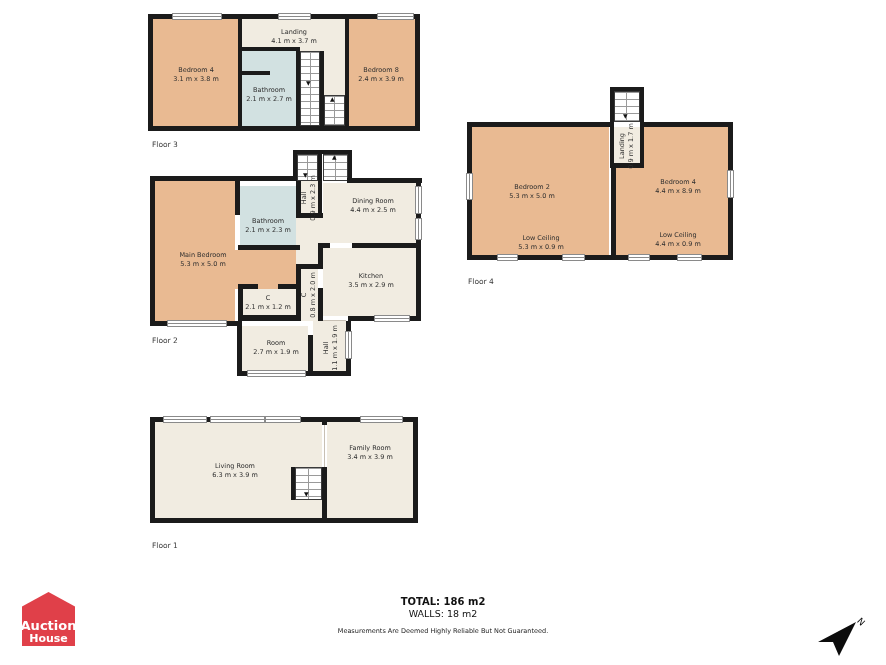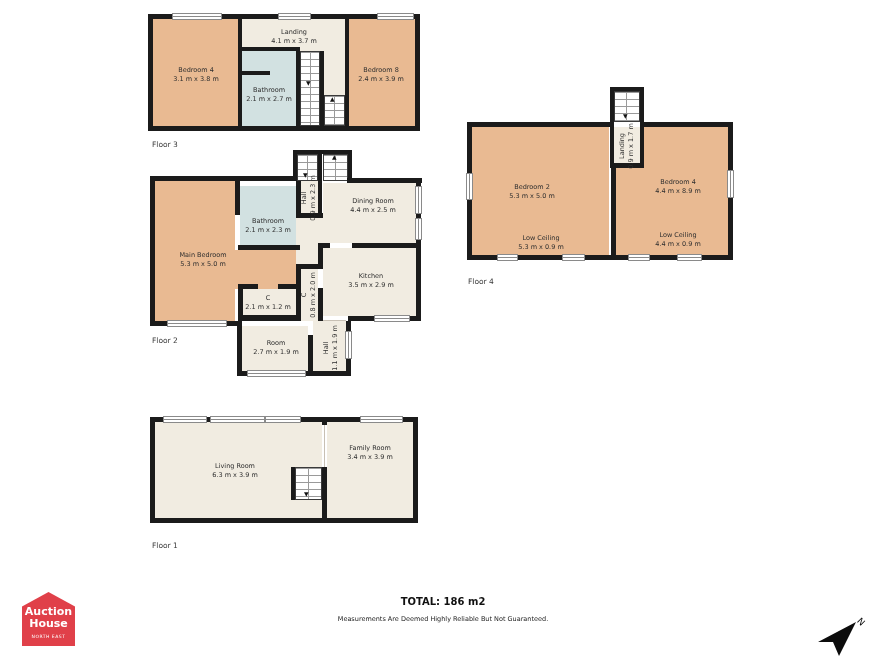--- a/index.html
+++ b/index.html
@@ -22,21 +22,21 @@
        transform:rotate(-90deg);transform-origin:center center;}
   .ftag{position:absolute;font-size:7.5px;color:#3a3a3a;white-space:nowrap;}
   .opening{position:absolute;background:#c8c0b4;}
   #summary{position:absolute;left:0;top:596px;width:886px;text-align:center;color:#111;}
   #summary .tot{font-size:10px;font-weight:bold;}
   #summary .line{font-size:9.5px;margin-top:1px;}
   #summary .disc{font-size:6.5px;margin-top:8px;color:#222;}
   #logo{position:absolute;left:22px;top:592px;width:53px;height:54px;background:#e04049;
         clip-path:polygon(50% 0%,100% 27%,100% 100%,0% 100%,0% 27%);
         display:flex;flex-direction:column;align-items:center;color:#fff;}
-  #logo .l1{margin-top:14px;font-size:11px;font-weight:bold;line-height:1.05;}
+  #logo .l1{margin-top:27px;font-size:13px;font-weight:bold;line-height:1.05;}
   #logo .l2{font-size:11px;font-weight:bold;line-height:1.05;}
   #logo .sub{margin-top:5px;font-size:4.5px;letter-spacing:.5px;}
   #compass{position:absolute;left:812px;top:610px;}
 </style>
 </head>
 <body>
 
 <div id="page">
 
   <div class="floor" style="left:148px;top:14px;width:272px;height:145px">
@@ -246,20 +246,21 @@
     </div>
     <div class="rlabel" style="left:182px;top:29px;width:80px">
       <span>Family Room</span>
         <span>3.4 m x 3.9 m</span>
     </div>
     <div class="ftag" style="left:4px;top:126px">Floor 1</div>
   </div>
 
   <div id="summary">
     <div class="tot">TOTAL: 186 m2</div>
+    <div class="line">WALLS: 18 m2</div>
     <div class="disc">Measurements Are Deemed Highly Reliable But Not Guaranteed.</div>
   </div>
 
   <div id="logo">
     <div class="l1">Auction</div>
     <div class="l2">House</div>
     <div class="sub">NORTH EAST</div>
   </div>
 
   <div id="compass">

